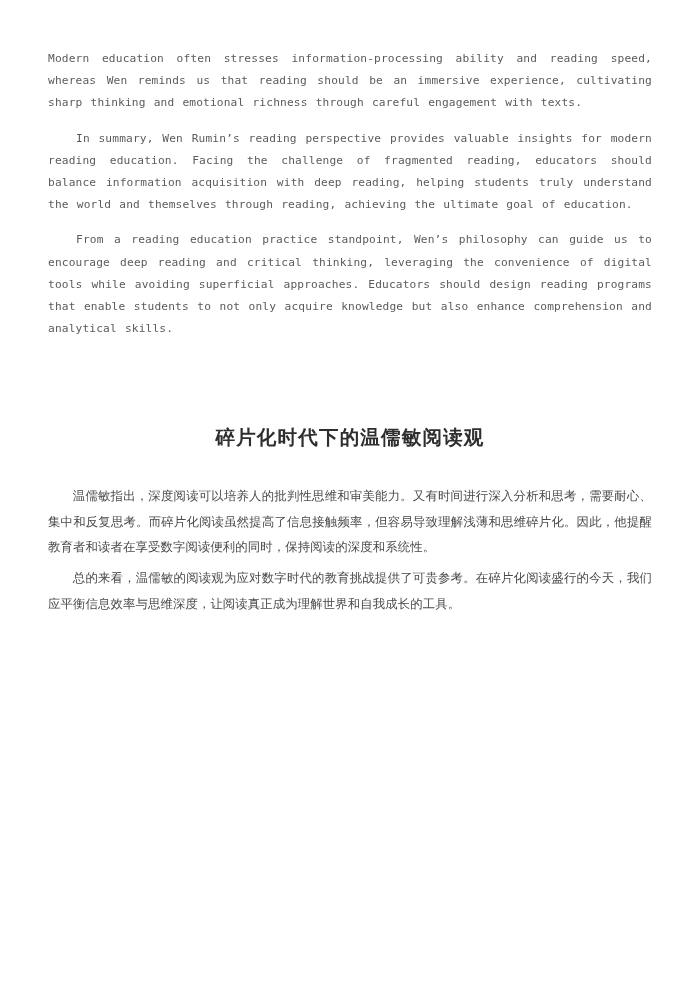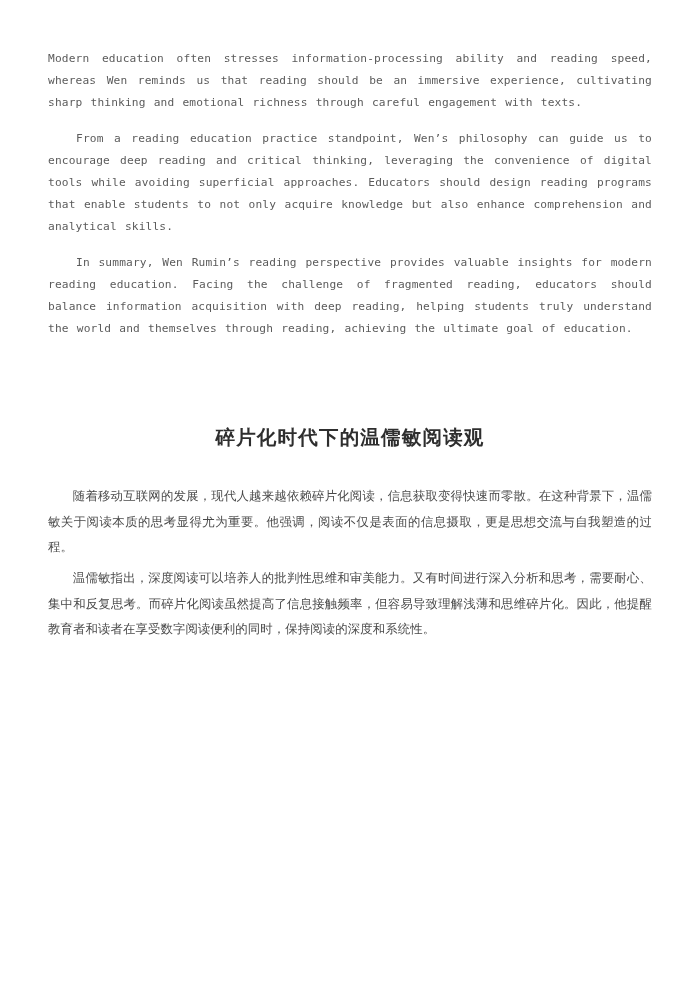--- a/index.html
+++ b/index.html
@@ -122,29 +122,29 @@
 </style>
 </head>
 <body>
 
 <div class="page">
 
   <div class="content">
 
     <div class="en-block">
       <p class="en-para">Modern education often stresses information-processing ability and reading speed, whereas Wen reminds us that reading should be an immersive experience, cultivating sharp thinking and emotional richness through careful engagement with texts.</p>
+      <p class="en-para indent">In summary, Wen Rumin’s reading perspective provides valuable insights for modern reading education. Facing the challenge of fragmented reading, educators should balance information acquisition with deep reading, helping students truly understand the world and themselves through reading, achieving the ultimate goal of education.</p>
       <p class="en-para indent">From a reading education practice standpoint, Wen’s philosophy can guide us to encourage deep reading and critical thinking, leveraging the convenience of digital tools while avoiding superficial approaches. Educators should design reading programs that enable students to not only acquire knowledge but also enhance comprehension and analytical skills.</p>
-      <p class="en-para indent">In summary, Wen Rumin’s reading perspective provides valuable insights for modern reading education. Facing the challenge of fragmented reading, educators should balance information acquisition with deep reading, helping students truly understand the world and themselves through reading, achieving the ultimate goal of education.</p>
     </div>
 
     <h1 class="cn-title">碎片化时代下的温儒敏阅读观</h1>
 
     <div class="cn-block">
-      <p class="cn-para">随着移动互联网的发展，现代人越来越依赖碎片化阅读，信息获取变得快速而零散。在这种背景下，温儒敏关于阅读本质的思考显得尤为重要。他强调，阅读不仅是表面的信息摄取，更是思想交流与自我塑造的过程。</p>
       <p class="cn-para">温儒敏指出，深度阅读可以培养人的批判性思维和审美能力。又有时间进行深入分析和思考，需要耐心、集中和反复思考。而碎片化阅读虽然提高了信息接触频率，但容易导致理解浅薄和思维碎片化。因此，他提醒教育者和读者在享受数字阅读便利的同时，保持阅读的深度和系统性。</p>
+      <p class="cn-para">总的来看，温儒敏的阅读观为应对数字时代的教育挑战提供了可贵参考。在碎片化阅读盛行的今天，我们应平衡信息效率与思维深度，让阅读真正成为理解世界和自我成长的工具。</p>
     </div>
 
   </div>
 
   <div class="watermark">vv99.net</div>
 
   <div class="footer">
     <hr class="footer-rule">
     <p class="footer-url">www. vv99. net</p>
   </div>

